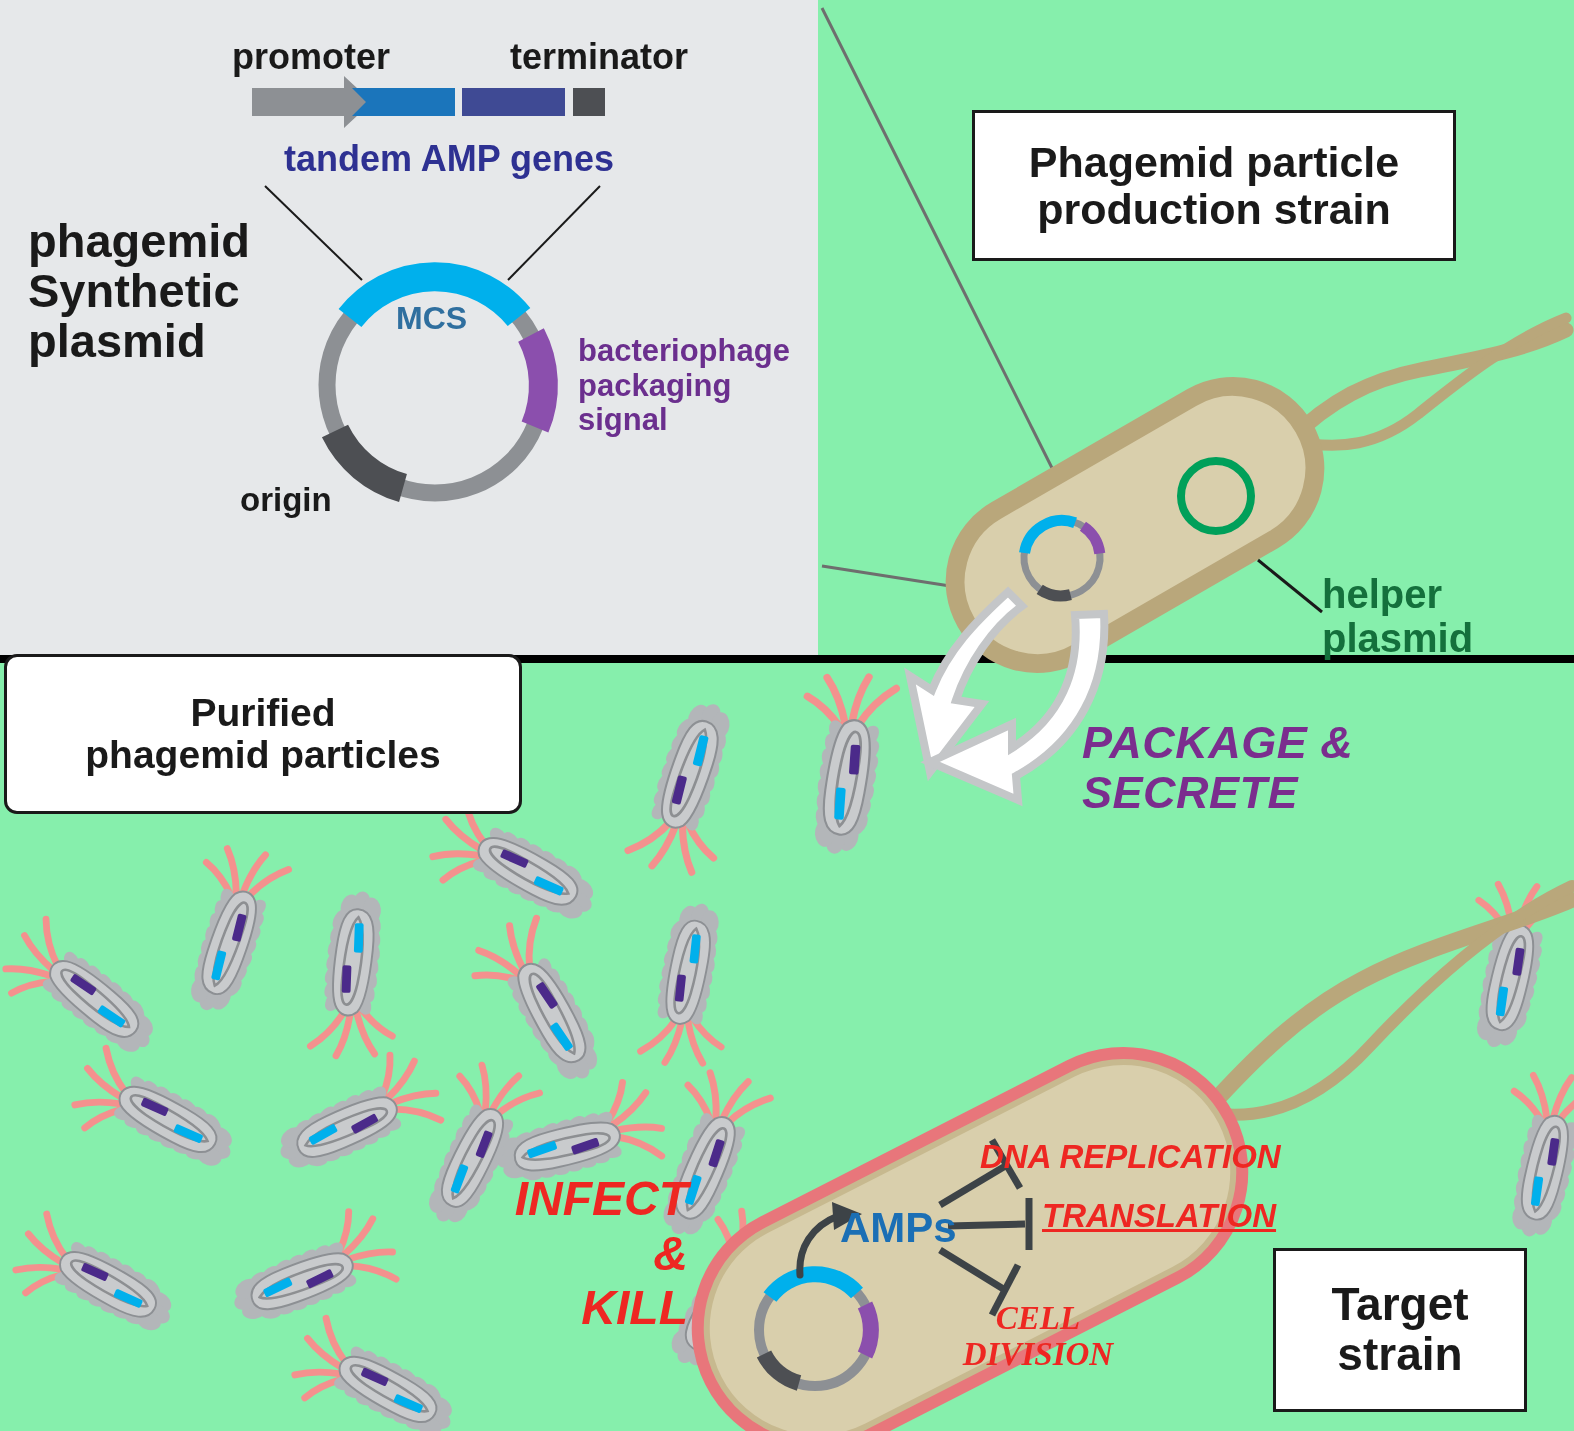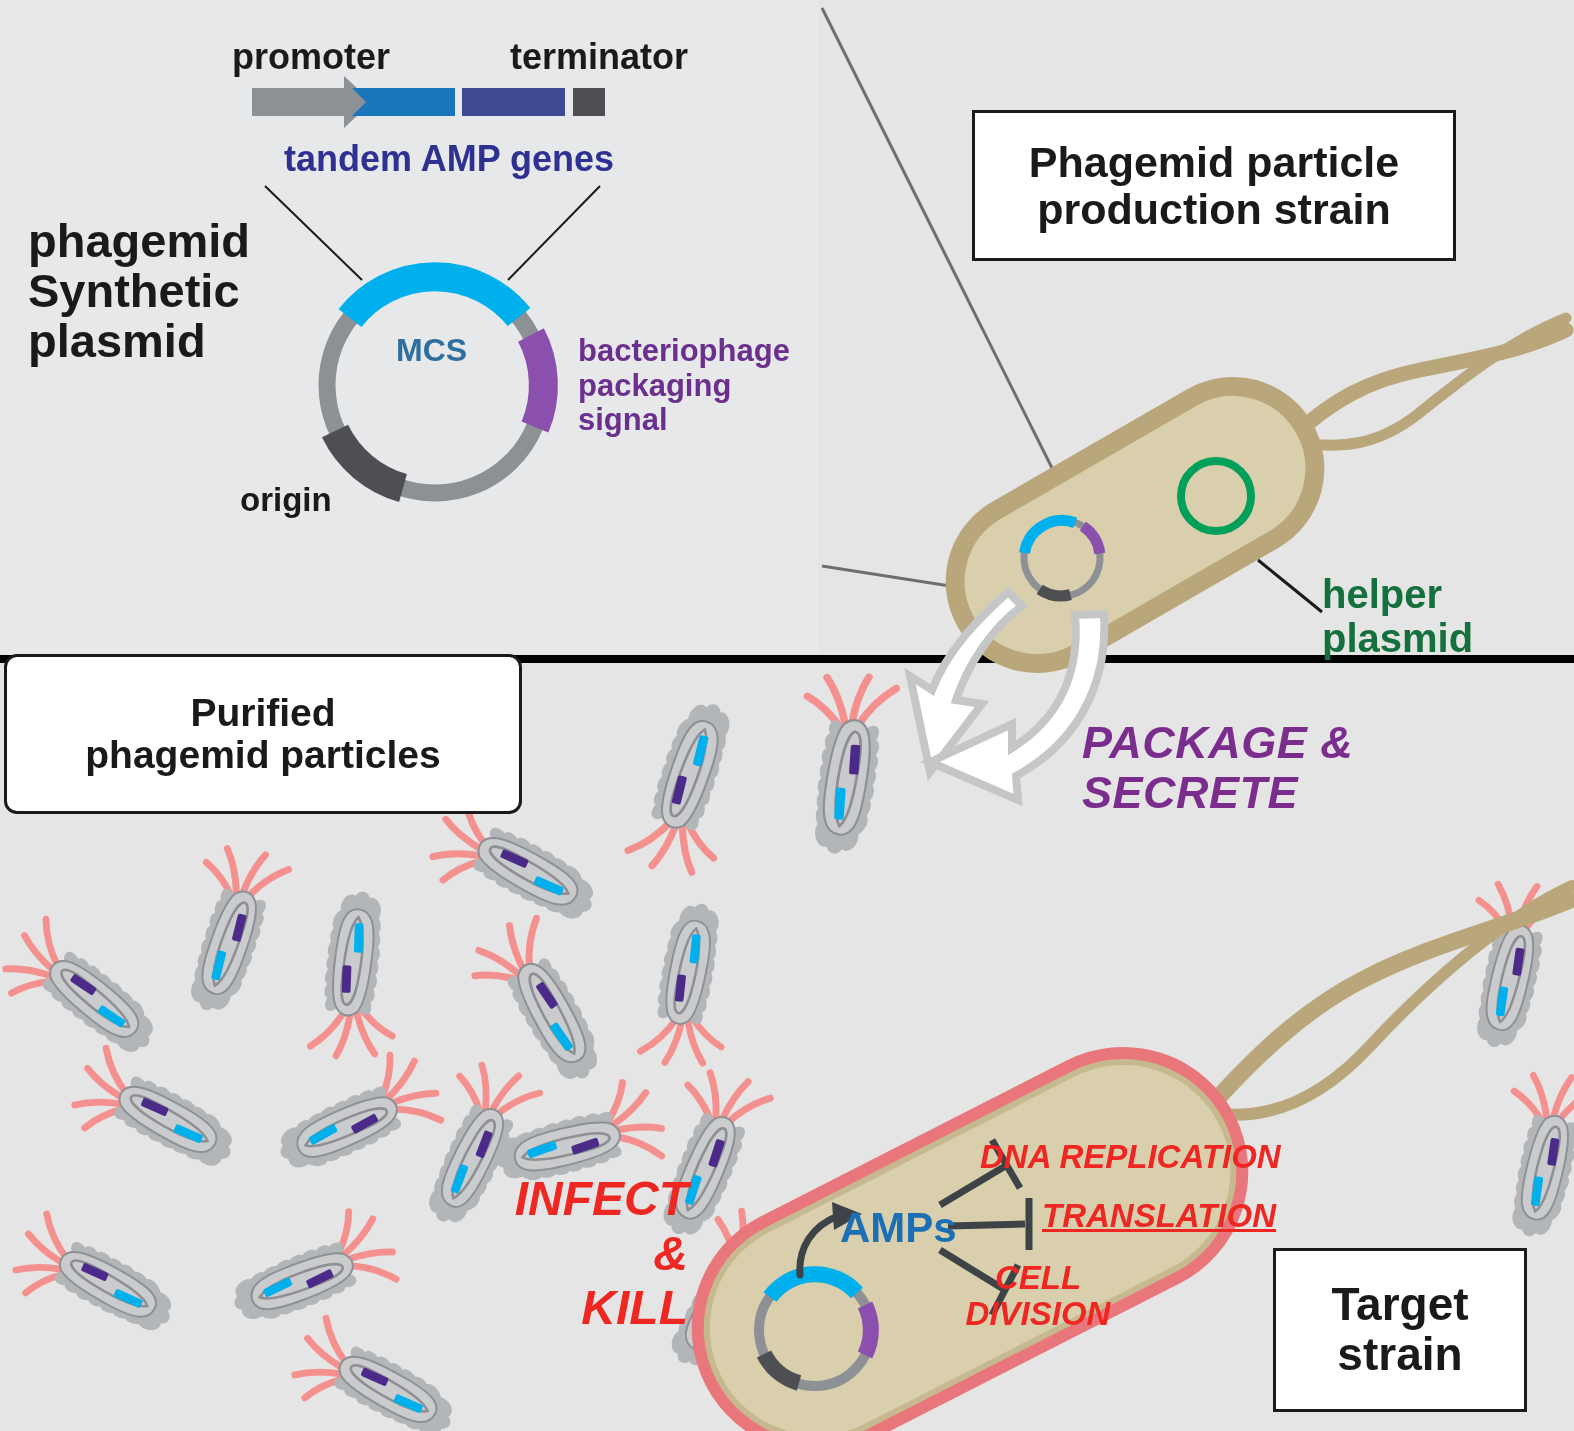--- a/index.html
+++ b/index.html
@@ -1,18 +1,18 @@
 <!DOCTYPE html>
 <html><head>
 <meta charset="utf-8">
 <title>Phagemid Antimicrobial Delivery Schematic</title>
 <style>
   html,body{margin:0;padding:0;background:#ffffff;}
   body{font-family:"Liberation Sans", sans-serif;}
-  #stage{position:relative;width:1574px;height:1431px;overflow:hidden;background:#e5e5e5;}
+  #stage{position:relative;width:1574px;height:1431px;overflow:hidden;background:#86efac;}
   #stage svg{position:absolute;left:0;top:0;}
   .lbl{position:absolute;color:#1a1a1a;font-weight:700;line-height:1.06;}
   .boxlbl{position:absolute;background:#ffffff;border:3px solid #1a1a1a;
           display:flex;align-items:center;justify-content:center;text-align:left;
           font-weight:700;color:#1a1a1a;line-height:1.08;}
   .free{position:absolute;text-align:center;line-height:1.1;}
 </style>
 </head>
 <body>
 
@@ -204,21 +204,21 @@
   <div class="lbl" style="left:284px;top:140px;font-size:36px;color:#2e3192;">
     <span>tandem AMP genes</span>
   </div>
 
   <div class="lbl" style="left:28px;top:216px;font-size:47px;">
     <div>phagemid</div>
     <div>Synthetic</div>
     <div>plasmid</div>
   </div>
 
-  <div class="lbl" style="left:396px;top:302px;font-size:32px;color:#2f6f9f;margin-top:32px;">
+  <div class="lbl" style="left:396px;top:302px;font-size:32px;color:#2f6f9f;">
     <span>MCS</span>
   </div>
 
   <div class="lbl" style="left:240px;top:483px;font-size:33px;">
     <span>origin</span>
   </div>
 
   <div class="lbl" style="left:578px;top:334px;font-size:31px;color:#6b2f8e;line-height:1.12;">
     <div>bacteriophage</div>
     <div>packaging</div>
@@ -249,21 +249,21 @@
     <div>INFECT &amp;</div>
     <div>KILL</div>
   </div>
 
   <div class="lbl" style="left:948px;top:1140px;font-size:33px;color:#ee2722;font-style:italic;margin-left:32px;">
     <span>DNA REPLICATION</span>
   </div>
   <div class="lbl" style="left:1042px;top:1199px;font-size:33px;color:#ee2722;font-style:italic;text-decoration:underline;">
     <span>TRANSLATION</span>
   </div>
-  <div class="lbl free" style="left:948px;top:1260px;width:180px;font-size:33px;color:#ee2722;font-style:italic;line-height:1.1;">
+  <div class="lbl free" style="left:948px;top:1300px;width:180px;font-size:33px;color:#ee2722;font-style:italic;line-height:1.1;font-family:Liberation Serif, serif;">
     <div>CELL</div>
     <div>DIVISION</div>
   </div>
 
   <div class="lbl" style="left:840px;top:1206px;font-size:42px;color:#1b6fb5;">
     <span>AMPs</span>
   </div>
 
   <div class="boxlbl" style="left:1244px;top:1248px;width:248px;height:158px;font-size:46px;flex-direction:column;margin-left:29px;">
     <div>Target</div>

